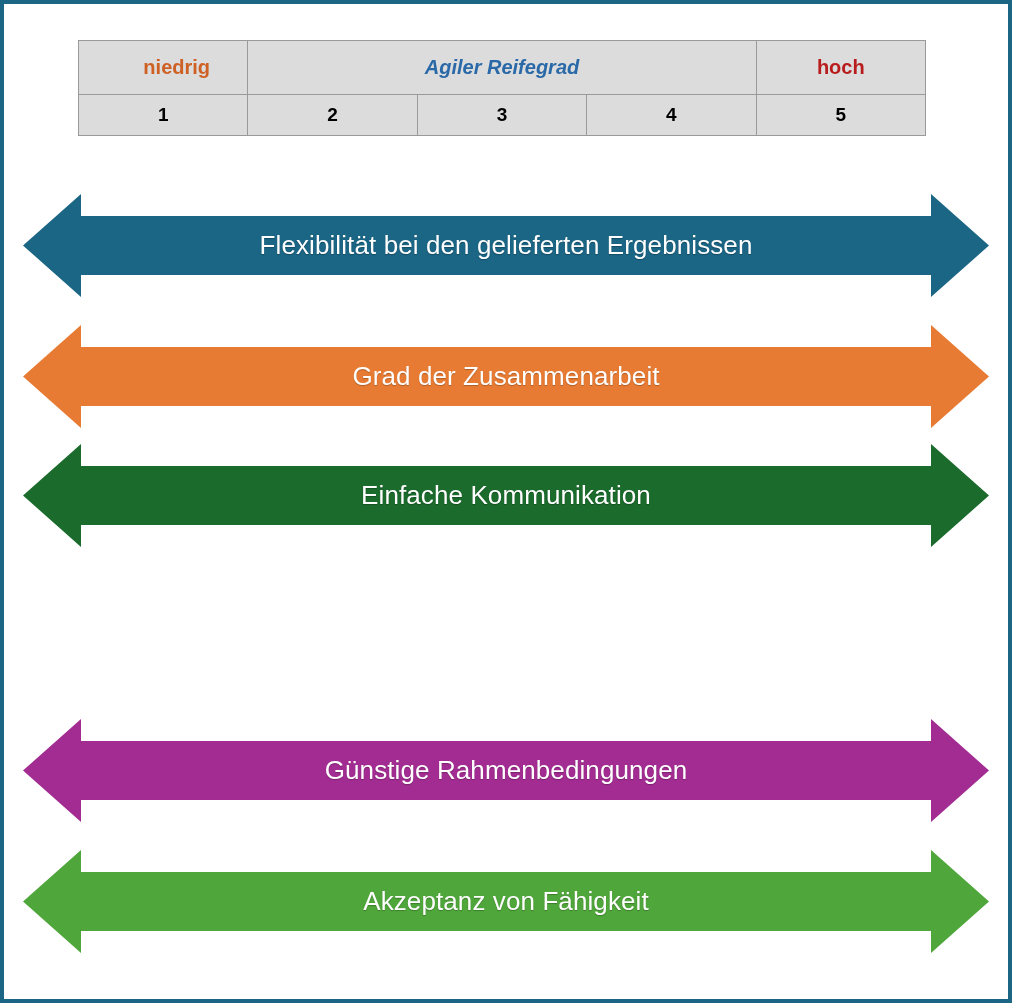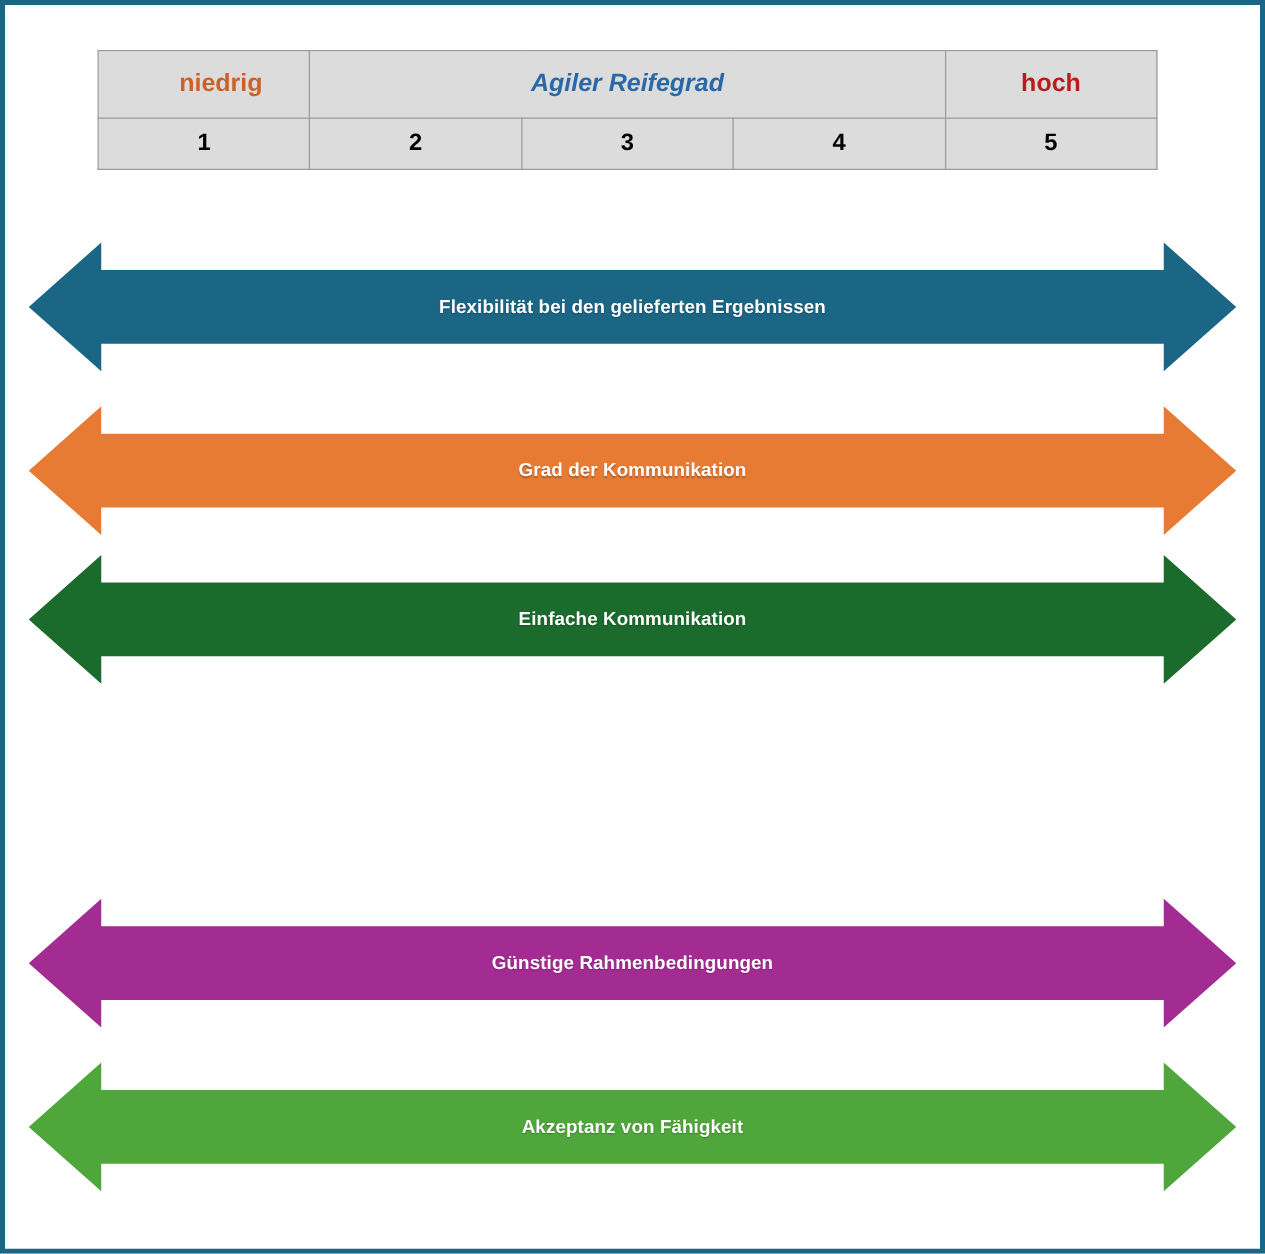--- a/index.html
+++ b/index.html
@@ -74,22 +74,22 @@
   .arrow-label {
     position: absolute;
     left: 0;
     top: 0;
     width: 966px;
     height: 103px;
     display: flex;
     align-items: center;
     justify-content: center;
     color: #ffffff;
-    font-size: 15px;
-    font-weight: bold;
+    font-size: 26px;
+    font-weight: normal;
     letter-spacing: 0.1px;
     text-shadow: 0 1px 1px rgba(0,0,0,0.25);
     pointer-events: none;
     white-space: nowrap;
   }
 </style>
 </head>
 <body>
 
 <div id="page">
@@ -115,21 +115,21 @@
       <div class="arrow-row" style="top: 190px;">
         <svg class="arrow-svg" viewBox="0 0 966 103" preserveAspectRatio="none">
           <polygon points="0,51.5 58,0 58,22 908,22 908,0 966,51.5 908,103 908,81 58,81 58,103" fill="#1b6585"></polygon>
         </svg>
         <div class="arrow-label">Flexibilität bei den gelieferten Ergebnissen</div>
       </div>
       <div class="arrow-row" style="top: 321.2px;">
         <svg class="arrow-svg" viewBox="0 0 966 103" preserveAspectRatio="none">
           <polygon points="0,51.5 58,0 58,22 908,22 908,0 966,51.5 908,103 908,81 58,81 58,103" fill="#e87b33"></polygon>
         </svg>
-        <div class="arrow-label">Grad der Kommunikation</div>
+        <div class="arrow-label">Grad der Zusammenarbeit</div>
       </div>
       <div class="arrow-row" style="top: 440px;">
         <svg class="arrow-svg" viewBox="0 0 966 103" preserveAspectRatio="none">
           <polygon points="0,51.5 58,0 58,22 908,22 908,0 966,51.5 908,103 908,81 58,81 58,103" fill="#1b6b2c"></polygon>
         </svg>
         <div class="arrow-label">Einfache Kommunikation</div>
       </div>
       <div class="arrow-row" style="top: 714.8px;">
         <svg class="arrow-svg" viewBox="0 0 966 103" preserveAspectRatio="none">
           <polygon points="0,51.5 58,0 58,22 908,22 908,0 966,51.5 908,103 908,81 58,81 58,103" fill="#a32c92"></polygon>

